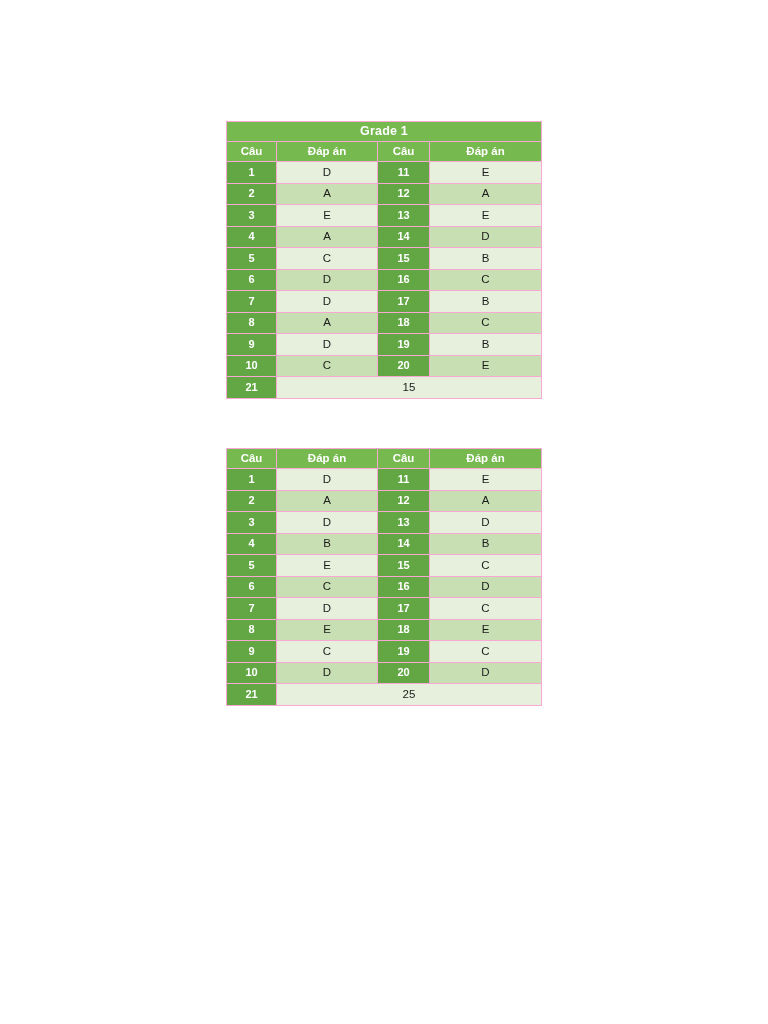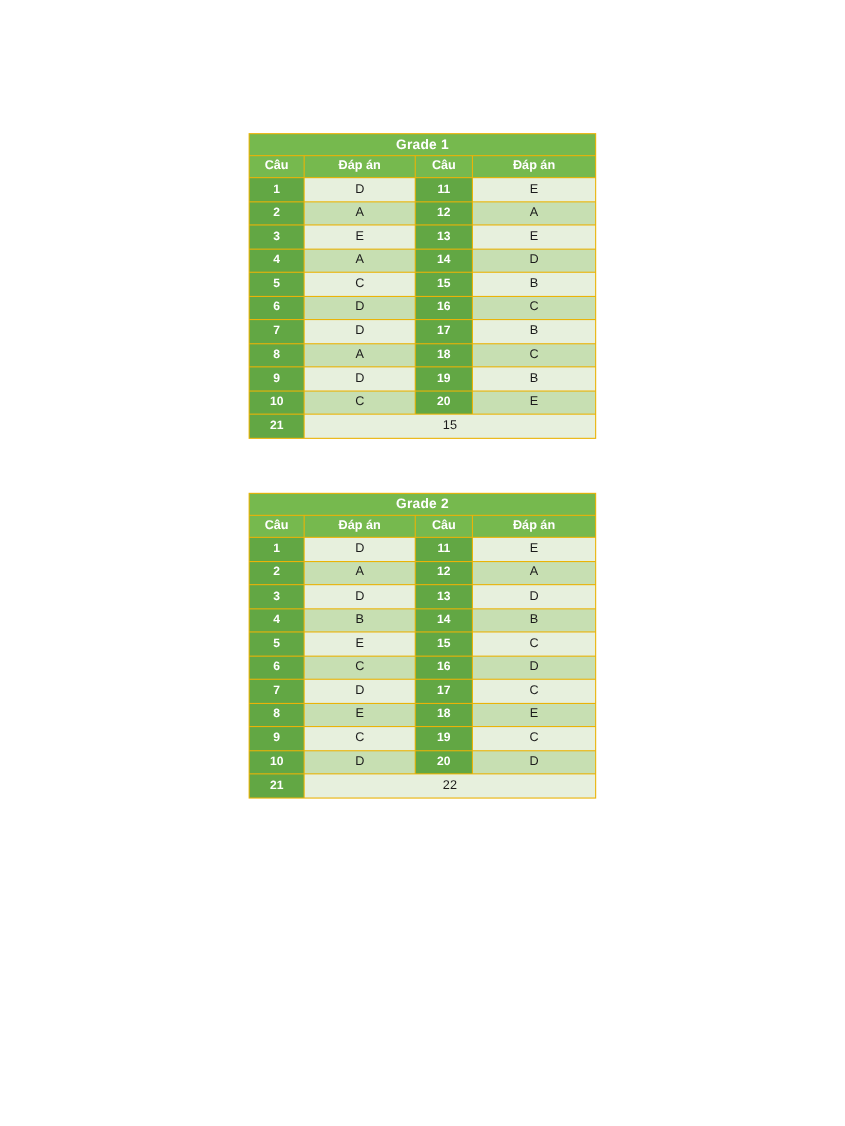--- a/index.html
+++ b/index.html
@@ -21,21 +21,21 @@
     width: 768px;
     height: 1024px;
   }
 
   .answer-table {
     position: absolute;
     left: 226px;
     width: 315px;
     border-collapse: separate;
     border-spacing: 1px;
-    background: #eab308;
+    background: #f9a8d4;
     table-layout: fixed;
   }
 
   #table-grade-1 { top: 121px; }
   #table-grade-2 { top: 448px; }
 
   .answer-table td {
     padding: 0;
     margin: 0;
     text-align: center;
@@ -194,23 +194,20 @@
 
   <table class="answer-table" id="table-grade-2">
     <colgroup>
       <col class="c-num">
         <col class="c-ans">
         <col class="c-num2">
         <col class="c-ans2">
     </colgroup>
     <tbody>
       <tr>
-        <td class="title-cell" colspan="4">Grade 2</td>
-      </tr>
-      <tr>
         <td class="header-cell">Câu</td>
         <td class="header-cell">Đáp án</td>
         <td class="header-cell">Câu</td>
         <td class="header-cell">Đáp án</td>
       </tr>
     <tr>
           <td class="num-cell">1</td>
           <td class="ans-cell band-light">D</td>
           <td class="num-cell">11</td>
           <td class="ans-cell band-light">E</td>
@@ -264,18 +261,18 @@
           <td class="ans-cell band-light">C</td>
         </tr>
         <tr>
           <td class="num-cell">10</td>
           <td class="ans-cell band-dark">D</td>
           <td class="num-cell">20</td>
           <td class="ans-cell band-dark">D</td>
         </tr>
         <tr>
           <td class="total-num-cell">21</td>
-          <td class="total-value-cell" colspan="3">22</td>
+          <td class="total-value-cell" colspan="3">25</td>
         </tr>
       </tbody>
   </table>
 
 </div>
 
 </body></html>

